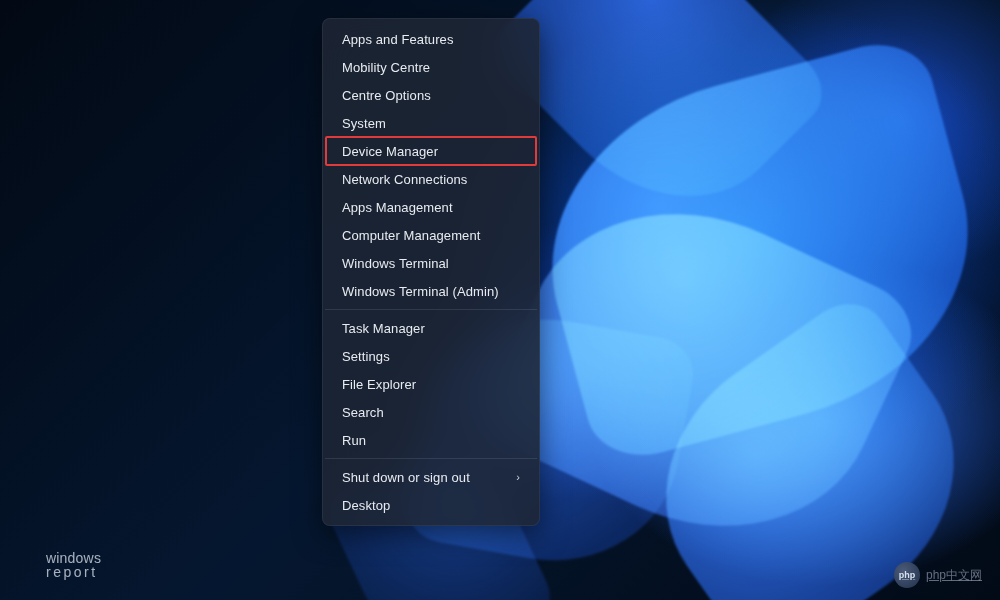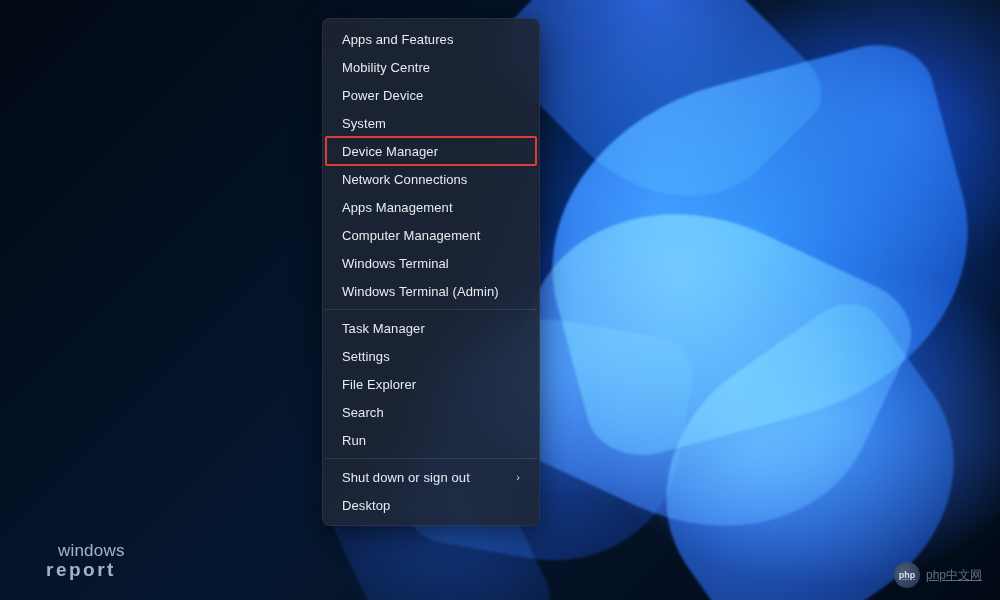--- a/index.html
+++ b/index.html
@@ -71,22 +71,22 @@
       color: #cfd6e0;
     }
 
     .watermark-left {
       position: absolute;
       left: 46px;
       bottom: 20px;
       color: rgba(220,228,240,0.75);
       line-height: 1.05;
     }
-    .watermark-left .w1 { font-size: 17px; font-weight: 400; letter-spacing: 0.2px; margin-left: 12px; }
-    .watermark-left .w2 { font-size: 19px; font-weight: 700; letter-spacing: 2.5px; }
+    .watermark-left .w1 { font-size: 14px; font-weight: 400; letter-spacing: 0.2px; }
+    .watermark-left .w2 { font-size: 14px; font-weight: 400; letter-spacing: 2.5px; }
 
     .watermark-right {
       position: absolute;
       right: 18px;
       bottom: 12px;
       display: flex;
       align-items: center;
       gap: 6px;
       color: rgba(180,190,210,0.55);
       font-size: 12px;
@@ -112,21 +112,21 @@
 </div>
 
 <div class="context-menu" id="context-menu">
     <div class="menu-item">
       <span>Apps and Features</span>
     </div>
     <div class="menu-item">
       <span>Mobility Centre</span>
     </div>
     <div class="menu-item">
-      <span>Power Device</span>
+      <span>Centre Options</span>
     </div>
     <div class="menu-item">
       <span>System</span>
     </div>
     <div class="menu-item highlighted">
       <span>Device Manager</span>
     </div>
     <div class="menu-item">
       <span>Network Connections</span>
     </div>

